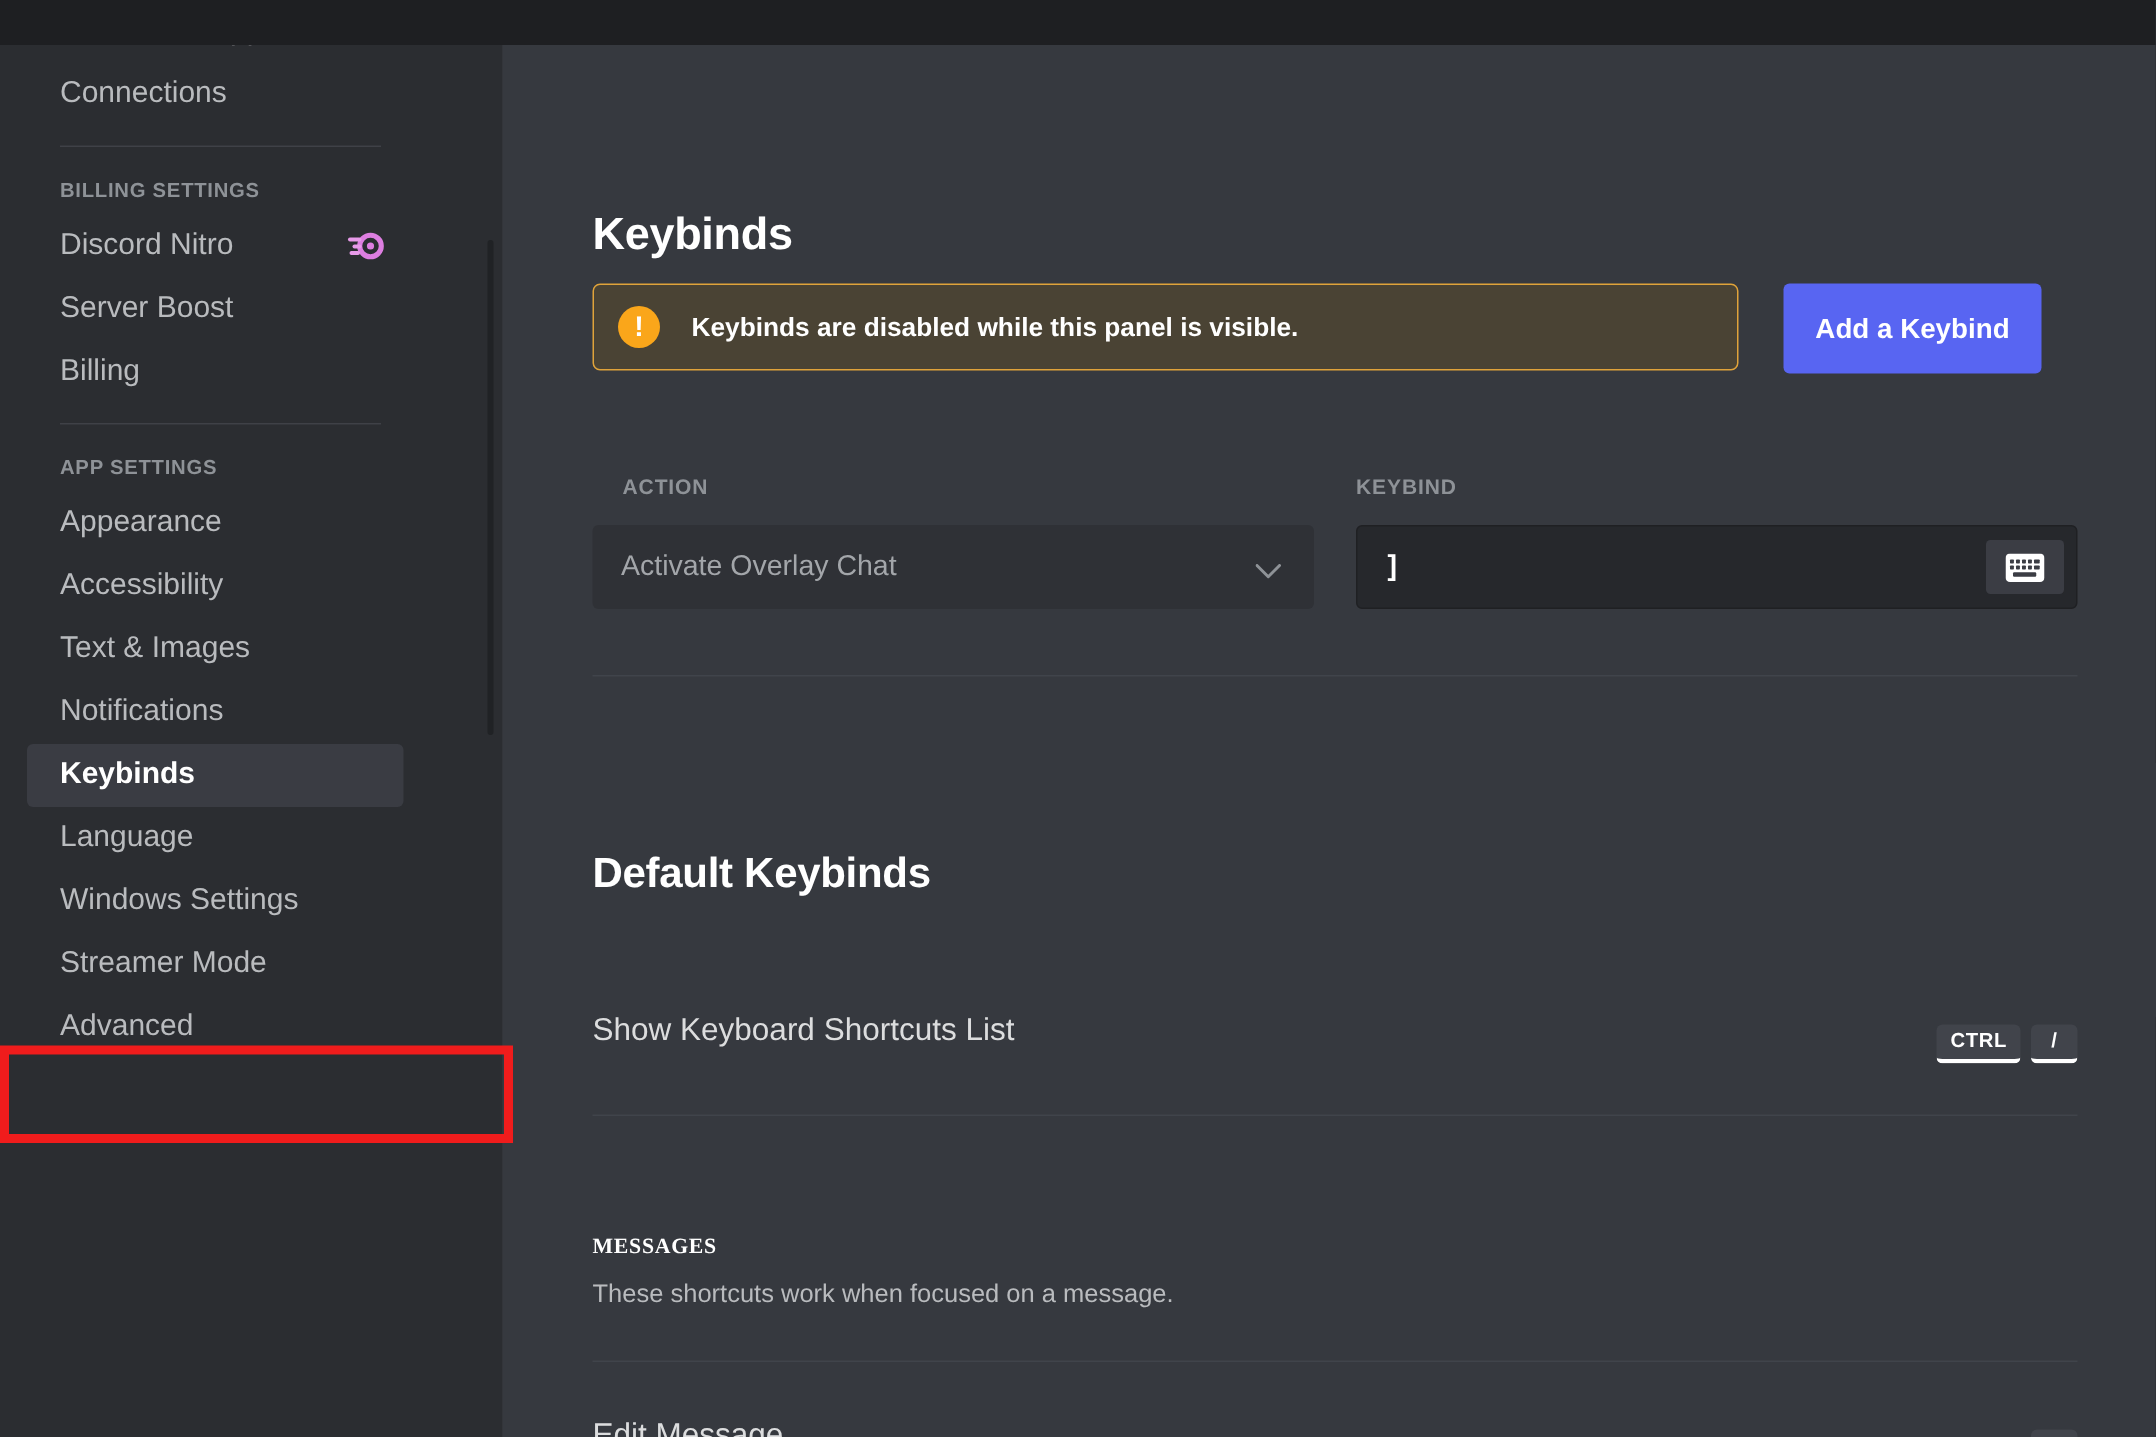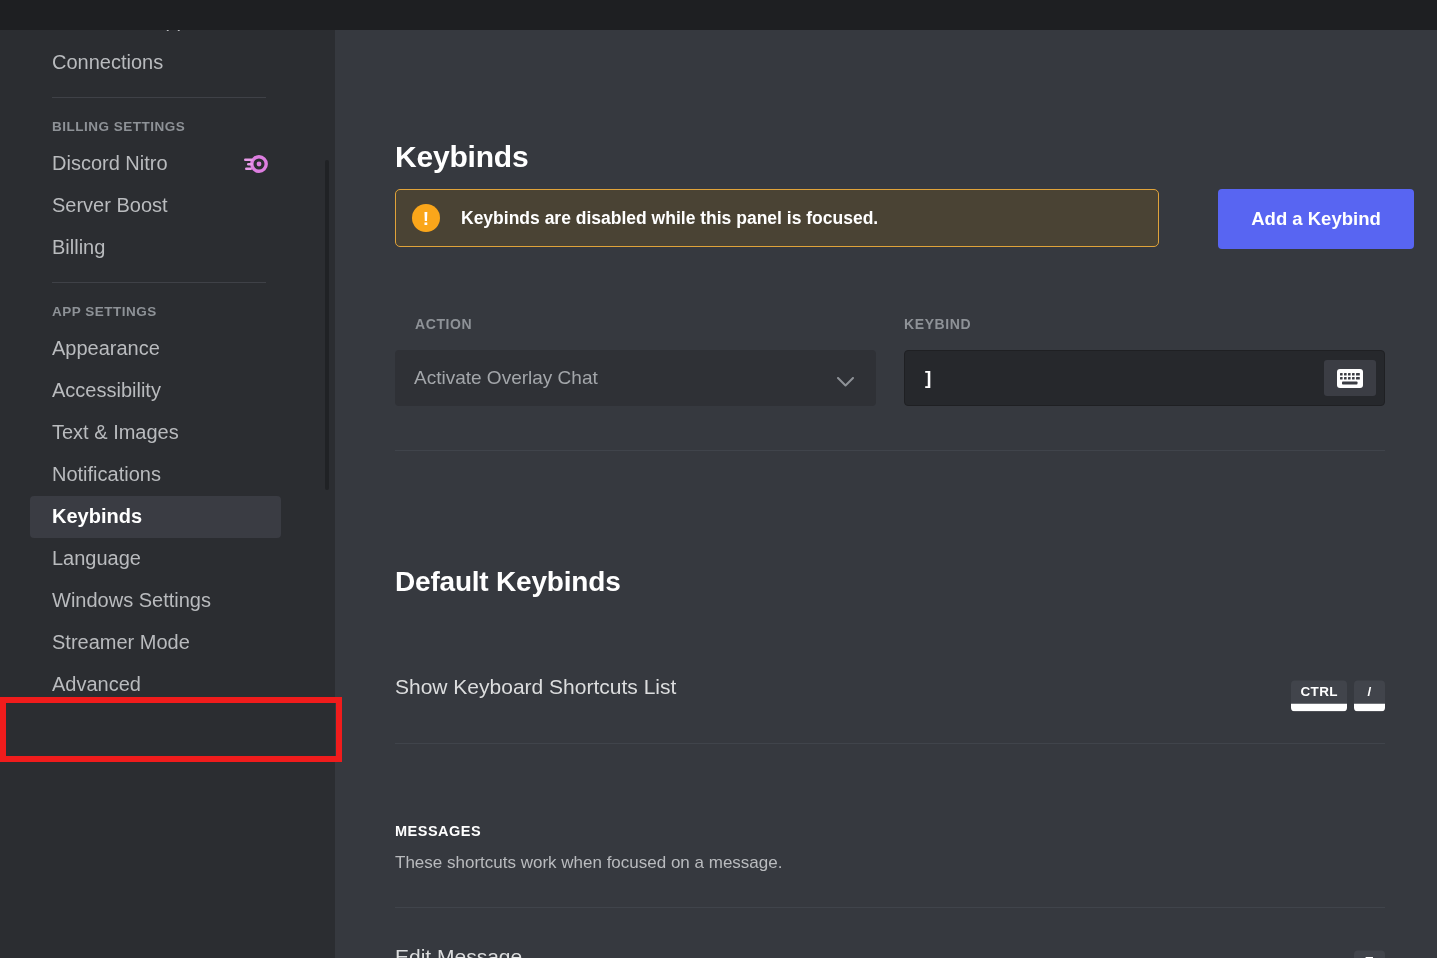--- a/index.html
+++ b/index.html
@@ -35,21 +35,21 @@
   .sidebar {
     position: absolute;
     left: 0; top: 30px;
     width: 335px;
     height: 928px;
     background: #2b2d31;
     overflow: hidden;
   }
   .sidebar-inner {
     position: absolute;
-    left: 12px;
+    left: 0;
     top: -30px;
     width: 291px;
   }
   .nav-item {
     position: relative;
     margin: 0 22px 0 18px;
     padding: 7px 10px 9px 22px;
     border-radius: 4px;
     color: #b9bbbe;
     font-size: 20px;
@@ -150,31 +150,30 @@
   .warning-text {
     margin-left: 21px;
     color: #ffffff;
     font-size: 17.5px;
     font-weight: bold;
   }
 
   .add-btn {
     position: absolute;
     left: 854px; top: 159px;
-    width: 196px;
+    width: 172px;
     height: 60px;
     background: #5865f2;
     border: none;
     border-radius: 4px;
     color: #ffffff;
     font-family: "Liberation Sans", sans-serif;
     font-size: 18.5px;
     font-weight: bold;
     cursor: pointer;
-    margin-left: 29px;
   }
 
   
   .col-label {
     position: absolute;
     color: #8e9297;
     font-size: 14px;
     font-weight: bold;
     letter-spacing: 0.6px;
   }
@@ -273,40 +272,41 @@
     right: 0;
     top: 50%;
     transform: translateY(-50%);
     display: flex;
     gap: 7px;
   }
   .key {
     min-width: 13px;
     padding: 3px 9px 4px 9px;
     background: #41444b;
-    border-bottom: 8px solid #ffffff;
+    border-bottom: 3px solid #ffffff;
     border-radius: 4px;
     color: #ffffff;
     font-size: 13.5px;
     font-weight: bold;
     letter-spacing: 0.4px;
     text-align: center;
     line-height: 16px;
   }
 
   .row-shortcutlist { top: 645px; height: 42px; }
   .row-editmessage  { top: 915px; height: 42px; }
 
   .group-head {
     position: absolute;
     left: 60px; top: 793px;
     color: #ffffff;
     font-size: 14.5px;
     font-weight: bold;
     letter-spacing: 0.5px;
+    font-family: Liberation Serif, serif;
   }
   .group-sub {
     position: absolute;
     left: 60px; top: 823px;
     color: #b9bbbe;
     font-size: 17px;
   }
 
   
   .annot-box {
@@ -357,21 +357,21 @@
       <div class="sb-thumb"></div>
     </div>
   </nav>
 
   <main class="main">
 
     <h1 class="page-title">Keybinds</h1>
 
     <div class="warning">
       <span class="warning-icon">!</span>
-      <span class="warning-text">Keybinds are disabled while this panel is focused.</span>
+      <span class="warning-text">Keybinds are disabled while this panel is visible.</span>
     </div>
 
     <button class="add-btn">Add a Keybind</button>
 
     <div class="col-label label-action">ACTION</div>
     <div class="col-label label-keybind">KEYBIND</div>
 
     <div class="action-select">
       <span class="action-select-text">Activate Overlay Chat</span>
       <span class="chevron">

